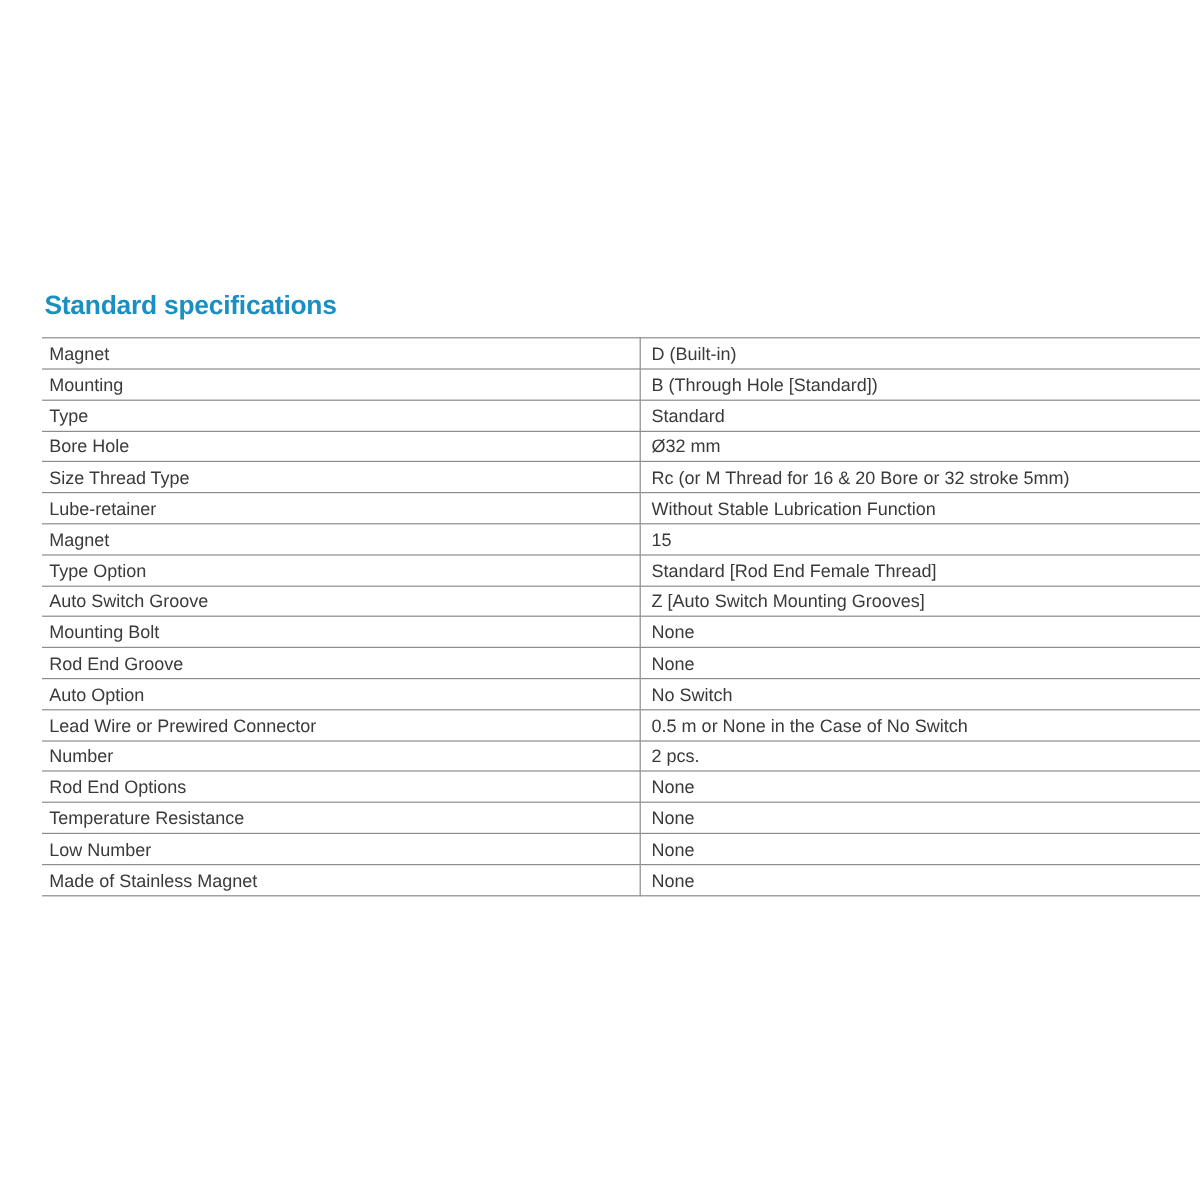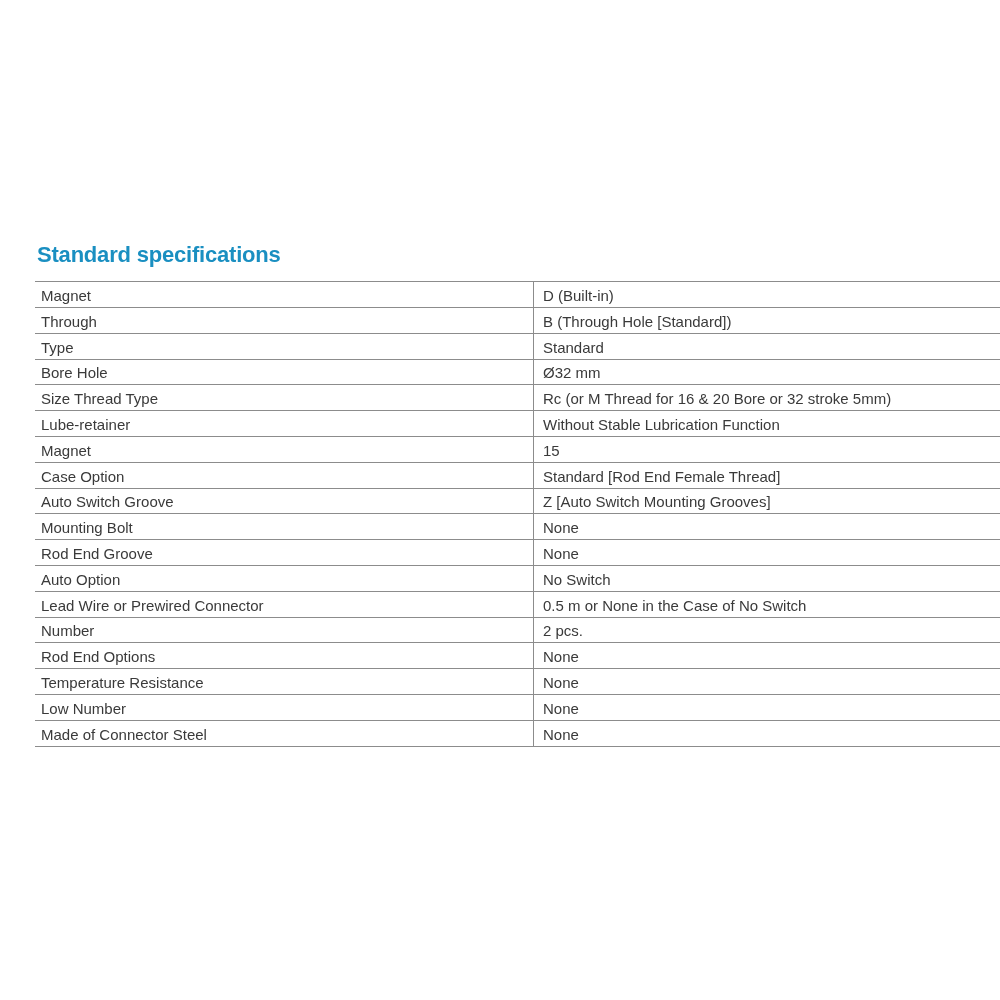--- a/index.html
+++ b/index.html
@@ -70,21 +70,21 @@
 <div class="page">
   <div class="spec-block">
     <h1 class="spec-title">Standard specifications</h1>
     <table class="spec-table">
       <tbody>
         <tr>
           <td class="label">Magnet</td>
           <td class="value">D (Built-in)</td>
         </tr>
         <tr>
-          <td class="label">Through</td>
+          <td class="label">Mounting</td>
           <td class="value">B (Through Hole [Standard])</td>
         </tr>
         <tr>
           <td class="label">Type</td>
           <td class="value">Standard</td>
         </tr>
         <tr>
           <td class="label">Bore Hole</td>
           <td class="value">Ø32 mm</td>
         </tr>
@@ -94,21 +94,21 @@
         </tr>
         <tr>
           <td class="label">Lube-retainer</td>
           <td class="value">Without Stable Lubrication Function</td>
         </tr>
         <tr>
           <td class="label">Magnet</td>
           <td class="value">15</td>
         </tr>
         <tr>
-          <td class="label">Case Option</td>
+          <td class="label">Type Option</td>
           <td class="value">Standard [Rod End Female Thread]</td>
         </tr>
         <tr>
           <td class="label">Auto Switch Groove</td>
           <td class="value">Z [Auto Switch Mounting Grooves]</td>
         </tr>
         <tr>
           <td class="label">Mounting Bolt</td>
           <td class="value">None</td>
         </tr>
@@ -134,19 +134,19 @@
         </tr>
         <tr>
           <td class="label">Temperature Resistance</td>
           <td class="value">None</td>
         </tr>
         <tr>
           <td class="label">Low Number</td>
           <td class="value">None</td>
         </tr>
         <tr>
-          <td class="label">Made of Connector Steel</td>
+          <td class="label">Made of Stainless Magnet</td>
           <td class="value">None</td>
         </tr>
       </tbody>
     </table>
   </div>
 </div>
 
 </body></html>

